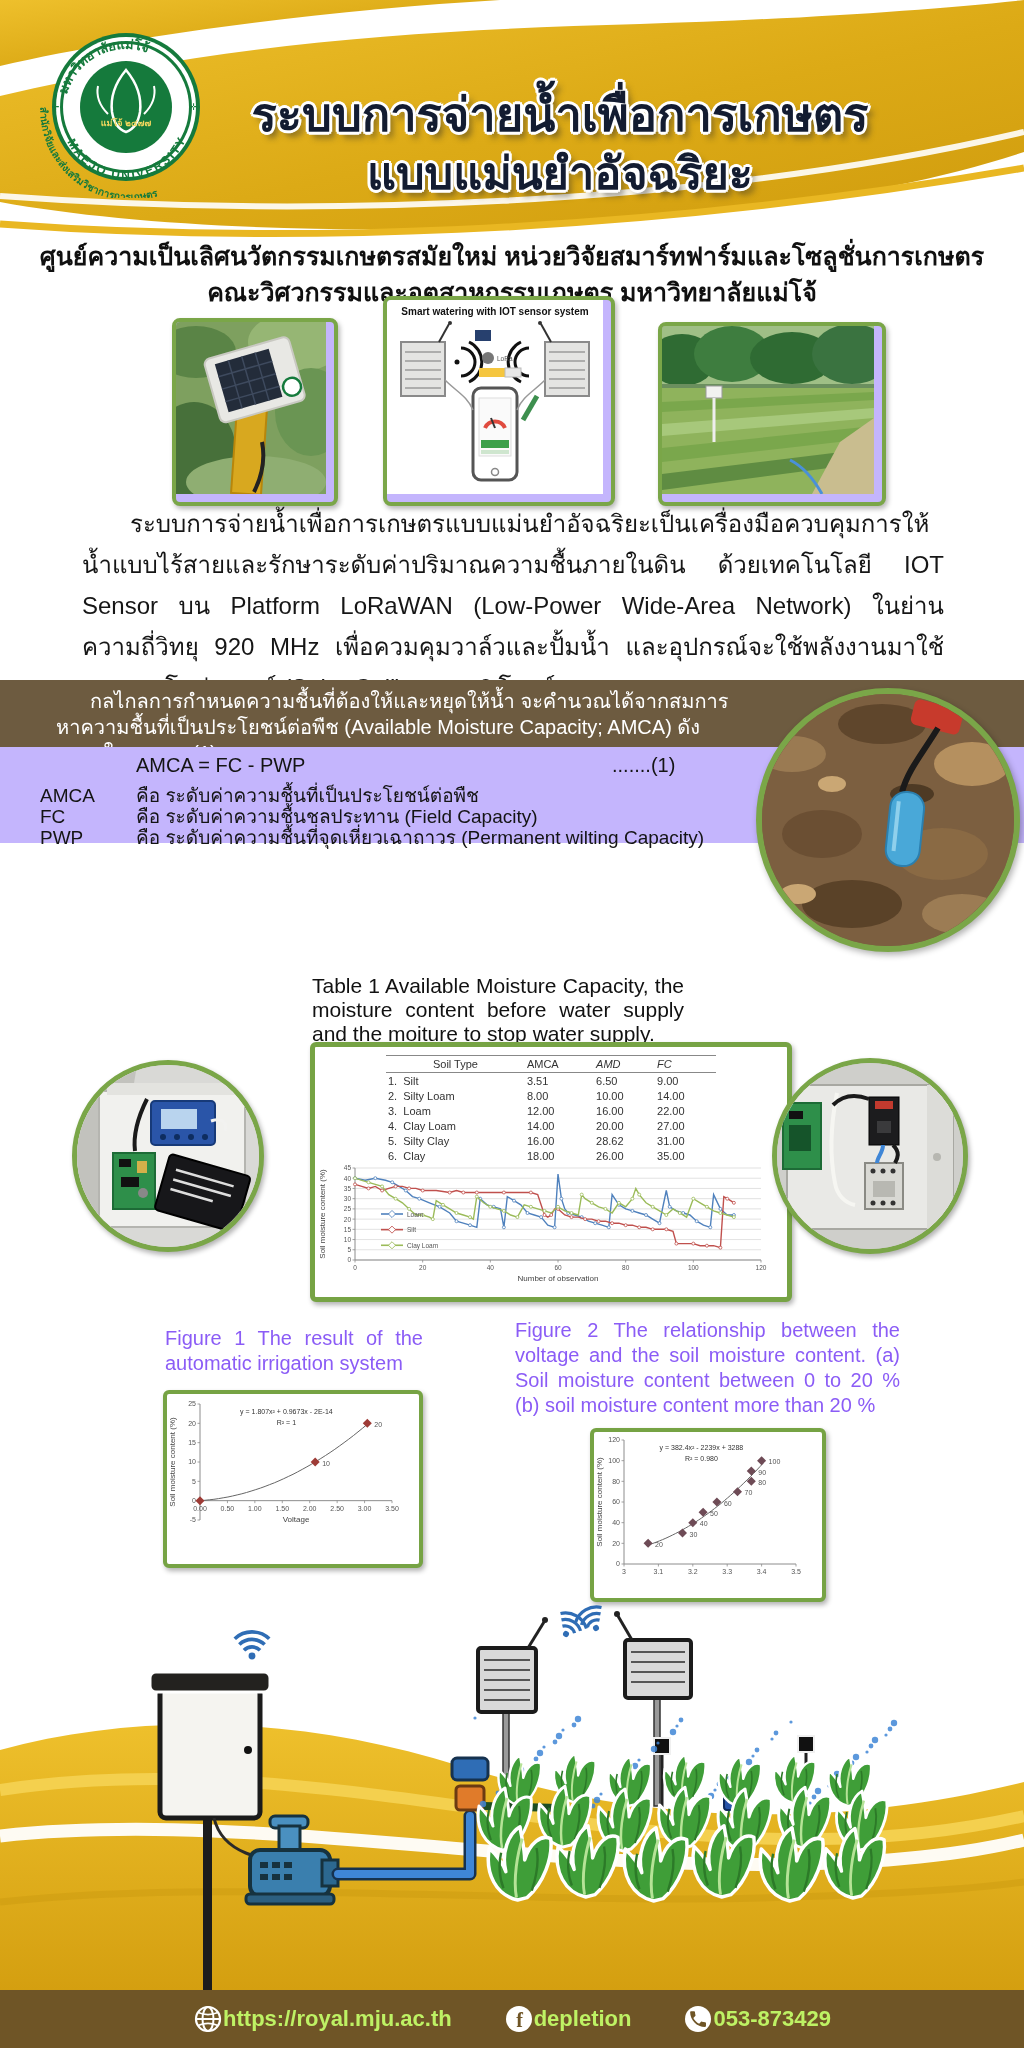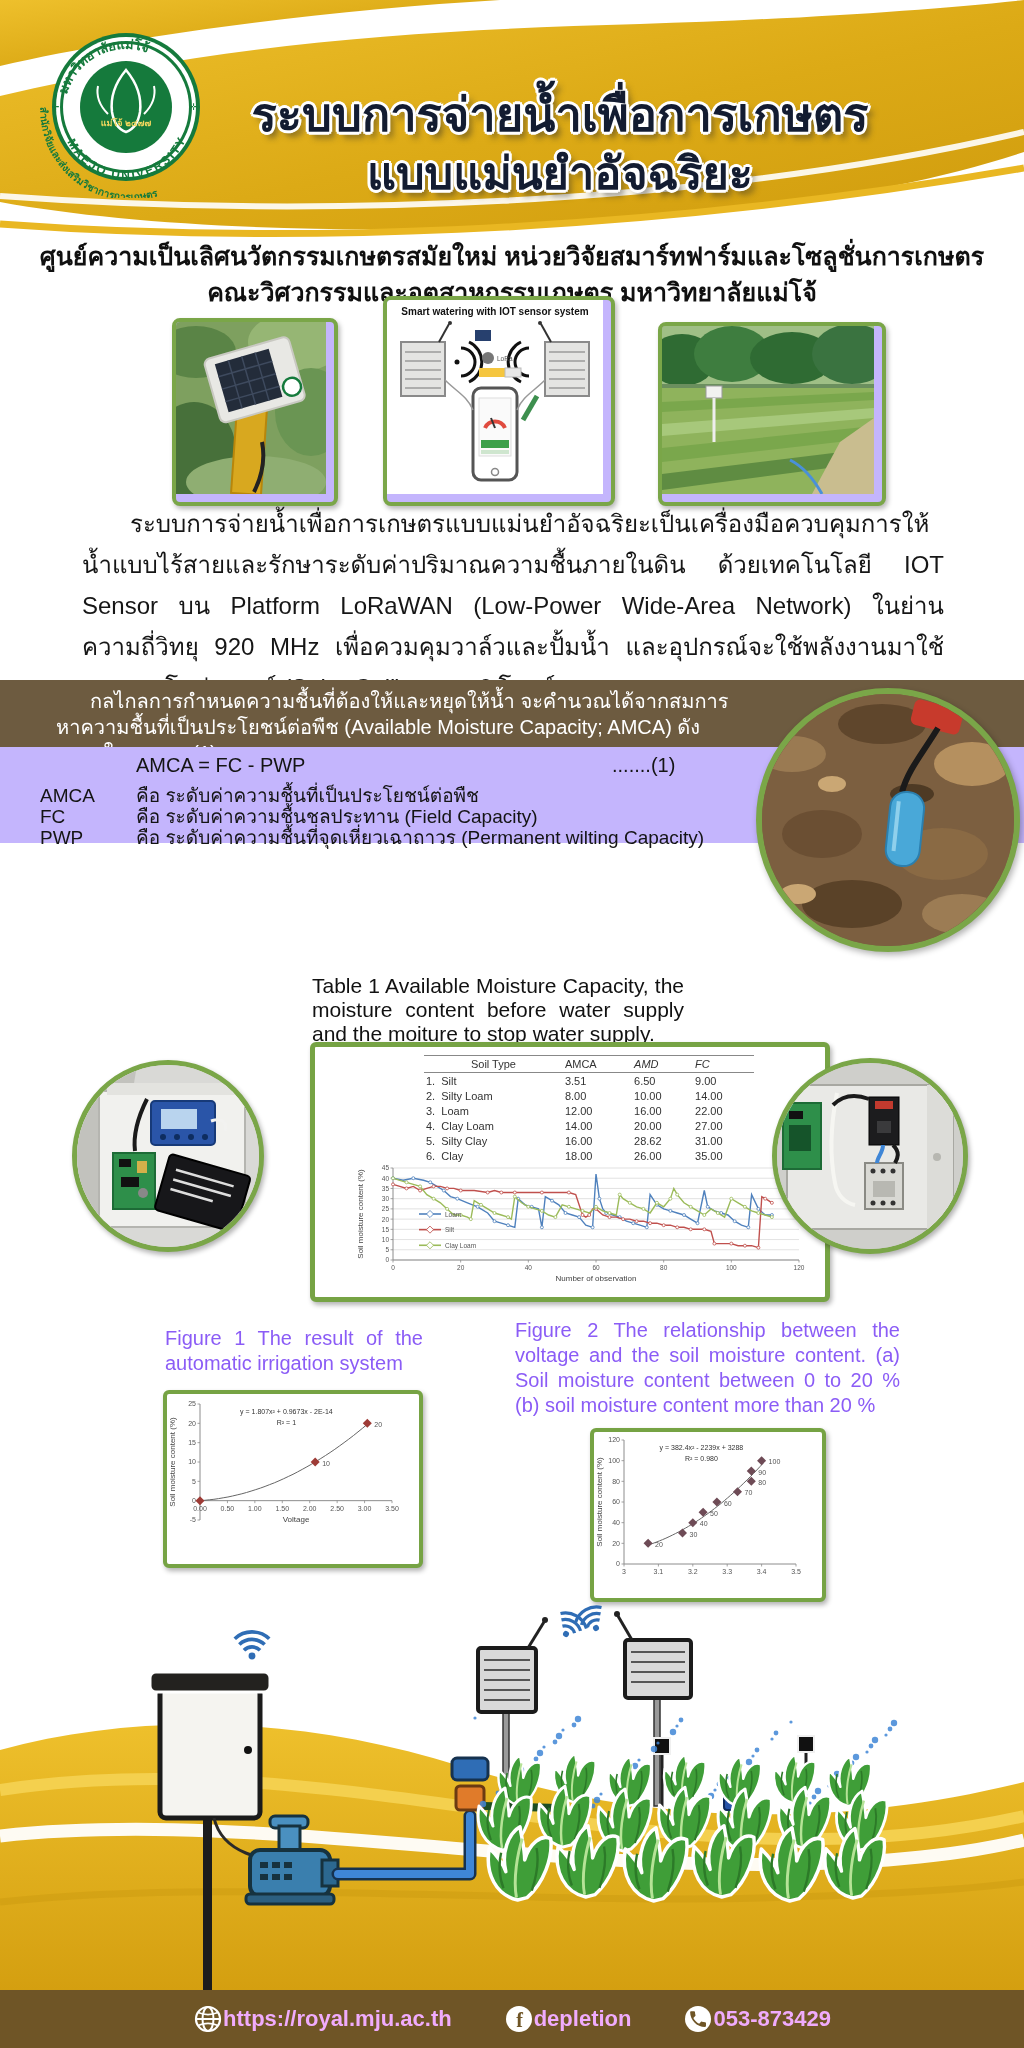--- a/index.html
+++ b/index.html
@@ -34,21 +34,21 @@
   .band3{top:843px;height:89px;font-size:20px;}
   .b3text{position:absolute;left:38px;top:5px;width:688px;text-align:center;line-height:25px;margin:0;}
   .eqline{position:absolute;font-size:20px;}
   .defrow{position:absolute;left:40px;font-size:19px;}
   .defrow .term{display:inline-block;width:96px;}
   .soil-circle{left:756px;top:688px;width:252px;height:252px;border-radius:50%;
     border:6px solid #7aa648;overflow:hidden;background:#7c5f40;box-shadow:2px 3px 6px rgba(0,0,0,.3);}
   
   .tcap{left:312px;top:956px;width:372px;font-size:21px;line-height:24px;text-align:justify;color:#111;margin-top:18px;}
   .cbox{left:310px;top:1042px;width:472px;height:250px;border:5px solid #76a344;border-radius:6px;
-    background:#fff;box-shadow:2px 3px 5px rgba(0,0,0,.3);padding-left:38px;}
+    background:#fff;box-shadow:2px 3px 5px rgba(0,0,0,.3);}
   .soiltable{width:330px;margin:8px auto 0;border-collapse:collapse;font-size:11px;color:#333;}
   .soiltable th{border-top:1px solid #888;border-bottom:1px solid #888;font-weight:normal;padding:2px 2px;}
   .soiltable th:nth-child(3),.soiltable th:nth-child(4){font-style:italic;}
   .soiltable td{padding:1.5px 2px;}
   .soiltable td:first-child{text-align:left;}
   .soiltable td:not(:first-child),.soiltable th:not(:first-child){text-align:left;}
   .photo-circle{border-radius:50%;border:5px solid #7aa648;overflow:hidden;box-shadow:2px 3px 5px rgba(0,0,0,.3);}
   .circleL{left:72px;top:1060px;width:182px;height:182px;background:#dedede;}
   .circleR{left:772px;top:1058px;width:186px;height:186px;background:#cfcfcb;}
   .fcap{font-size:20px;line-height:25px;text-align:justify;color:#8b5cf6;}
@@ -59,21 +59,21 @@
   .fig2{left:590px;top:1428px;width:228px;height:166px;}
   
   .tk{font-size:7px;fill:#555;font-family:"Liberation Sans","DejaVu Sans",sans-serif;}
   .axl{font-size:8px;fill:#444;font-family:"Liberation Sans","DejaVu Sans",sans-serif;}
   .eqt{font-size:7px;fill:#333;font-family:"Liberation Sans","DejaVu Sans",sans-serif;}
   #chart-moisture .tk{font-size:6.5px;}
   
   .illus{left:0;top:1600px;}
   .footer{left:0;top:1990px;width:1024px;height:58px;background:#6f5526;display:flex;
     align-items:center;justify-content:center;gap:52px;}
-  .fitem{display:flex;align-items:center;color:#f0abfc;font-size:22px;font-weight:600;}
+  .fitem{display:flex;align-items:center;color:#bef264;font-size:22px;font-weight:600;}
 </style>
 </head>
 <body>
 
 <div class="poster">
 
   <svg class="abs hdr-svg" width="1024" height="300" viewBox="0 0 1024 300">
     <defs>
       <linearGradient id="gld" x1="0" y1="0" x2="1" y2="1">
         <stop offset="0" stop-color="#eec02c"></stop>

